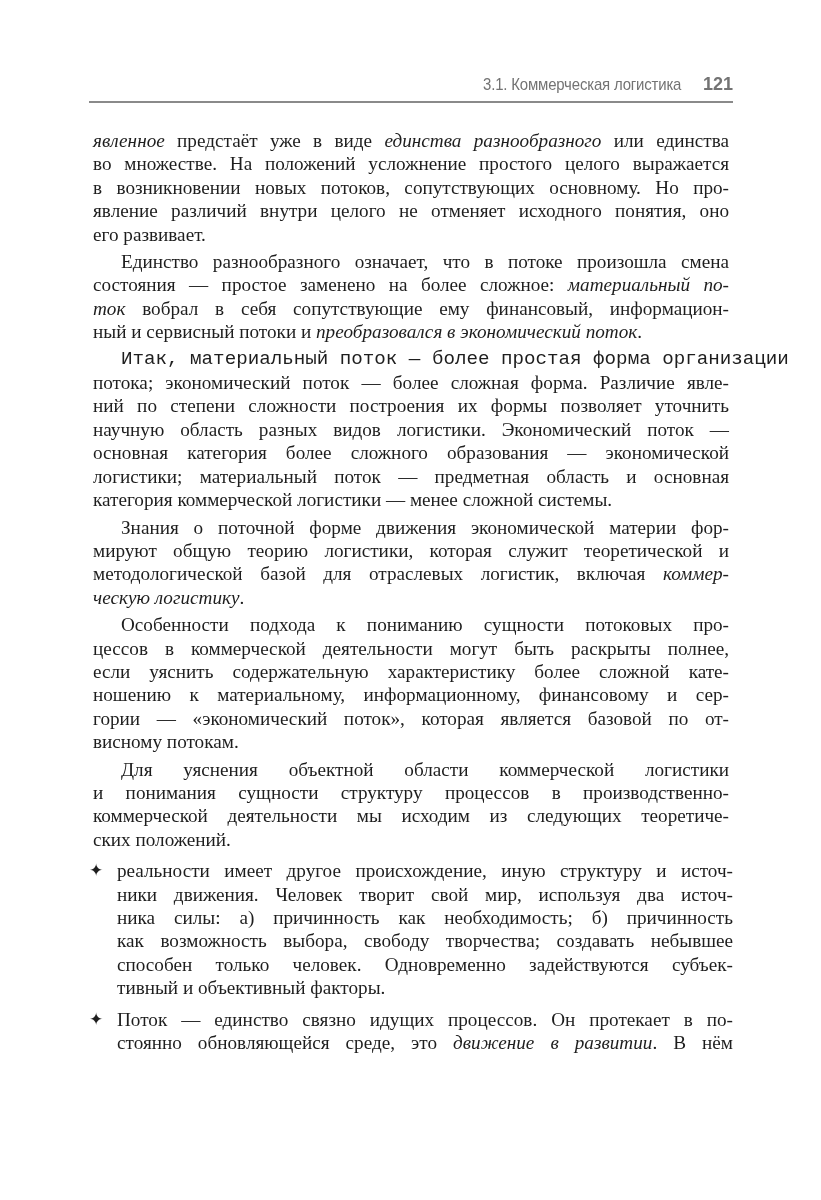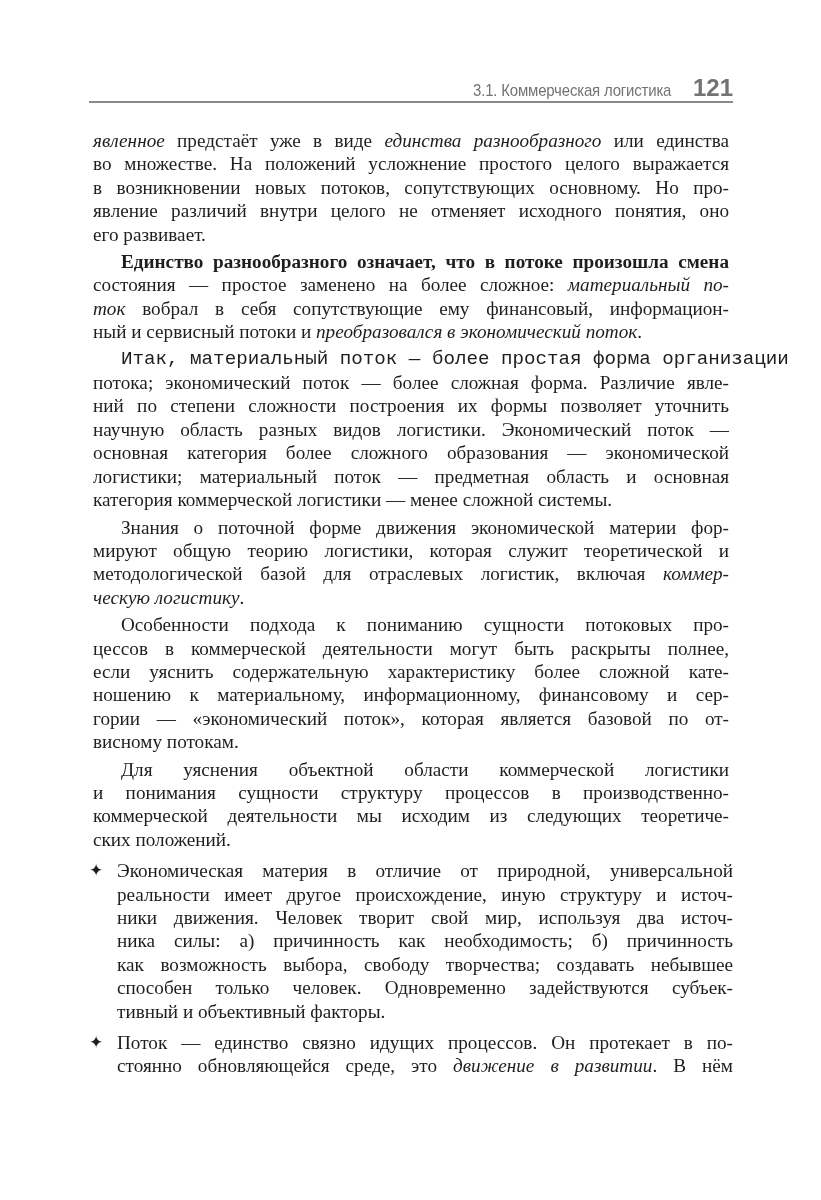--- a/index.html
+++ b/index.html
@@ -4,21 +4,21 @@
   <style>
     html, body { margin: 0; padding: 0; background: #ffffff; }
     body { width: 821px; height: 1200px; position: relative; overflow: hidden; }
     .page { position: absolute; left: 89px; top: 0; width: 644px; }
     .running-head {
       position: absolute; top: 74px; right: 0; height: 24px;
       display: flex; align-items: baseline; gap: 22px;
       font-family: "Liberation Sans", sans-serif; color: #737373; justify-content: center;
     }
     .rh-title { font-size: 17px; letter-spacing: -0.2px; transform: scaleX(0.88); transform-origin: right; }
-    .rh-num { font-size: 24px; font-weight: bold; }
+    .rh-num { font-size: 18px; font-weight: bold; }
     .rule { position: absolute; top: 101px; left: 0; width: 644px; height: 2px; background: #8a8a8a; }
     .body-text {
       position: absolute; top: 125px; left: 0; width: 644px;
       font-family: "Liberation Serif", serif; font-size: 19.2px; line-height: 23.4px;
       color: #1e1e1e; text-align: justify; hyphens: manual;
     }
     .body-text p { margin: 4px; }
     .body-text .line { display: block; text-align-last: justify; white-space: nowrap; }
     .body-text .line.last { text-align-last: left; }
     .it { font-style: italic; }
@@ -39,21 +39,21 @@
   <div class="body-text" id="body-text">
     <div id="paras">
         <p>
           <span class="line"><span class="it">явленное</span><span> предстаёт уже в виде </span><span class="it">единства разнообразного</span><span> или единства</span></span>
           <span class="line"><span>во множестве. На положений усложнение простого целого выражается</span></span>
           <span class="line"><span>в возникновении новых потоков, сопутствующих основному. Но про-</span></span>
           <span class="line"><span>явление различий внутри целого не отменяет исходного понятия, оно</span></span>
           <span class="line last"><span>его развивает.</span></span>
         </p>
         <p>
-          <span class="line" style="padding-left: 28px; font-weight: bold;"><span>Единство разнообразного означает, что в потоке произошла смена</span></span>
+          <span class="line" style="padding-left: 28px;"><span>Единство разнообразного означает, что в потоке произошла смена</span></span>
           <span class="line"><span>состояния — простое заменено на более сложное: </span><span class="it">материальный по-</span></span>
           <span class="line"><span class="it">ток</span><span> вобрал в себя сопутствующие ему финансовый, информацион-</span></span>
           <span class="line last"><span>ный и сервисный потоки и </span><span class="it">преобразовался в экономический поток</span><span>.</span></span>
         </p>
         <p>
           <span class="line" style="padding-left: 28px; font-family: Liberation Mono, monospace;"><span>Итак, материальный поток — более простая форма организации</span></span>
           <span class="line"><span>потока; экономический поток — более сложная форма. Различие явле-</span></span>
           <span class="line"><span>ний по степени сложности построения их формы позволяет уточнить</span></span>
           <span class="line"><span>научную область разных видов логистики. Экономический поток —</span></span>
           <span class="line"><span>основная категория более сложного образования — экономической</span></span>
@@ -77,21 +77,20 @@
         <p>
           <span class="line" style="padding-left: 28px;"><span>Для уяснения объектной области коммерческой логистики</span></span>
           <span class="line"><span>и понимания сущности структуру процессов в производственно-</span></span>
           <span class="line"><span>коммерческой деятельности мы исходим из следующих теоретиче-</span></span>
           <span class="line last"><span>ских положений.</span></span>
         </p>
       </div>
     <ul class="bullets" id="bullets">
         <li>
           <span class="bullet-icon">✦</span>
-          <span class="line"><span>Экономическая материя в отличие от природной, универсальной</span></span>
           <span class="line"><span>реальности имеет другое происхождение, иную структуру и источ-</span></span>
           <span class="line"><span>ники движения. Человек творит свой мир, используя два источ-</span></span>
           <span class="line"><span>ника силы: а) причинность как необходимость; б) причинность</span></span>
           <span class="line"><span>как возможность выбора, свободу творчества; создавать небывшее</span></span>
           <span class="line"><span>способен только человек. Одновременно задействуются субъек-</span></span>
           <span class="line last"><span>тивный и объективный факторы.</span></span>
         </li>
         <li>
           <span class="bullet-icon">✦</span>
           <span class="line"><span>Поток — единство связно идущих процессов. Он протекает в по-</span></span>

